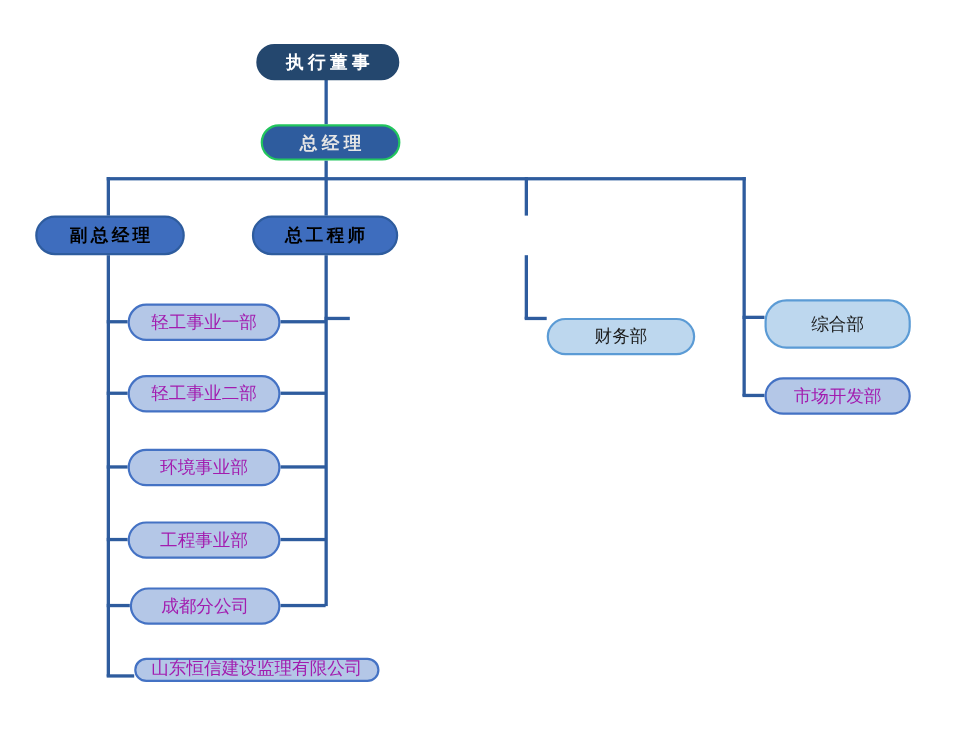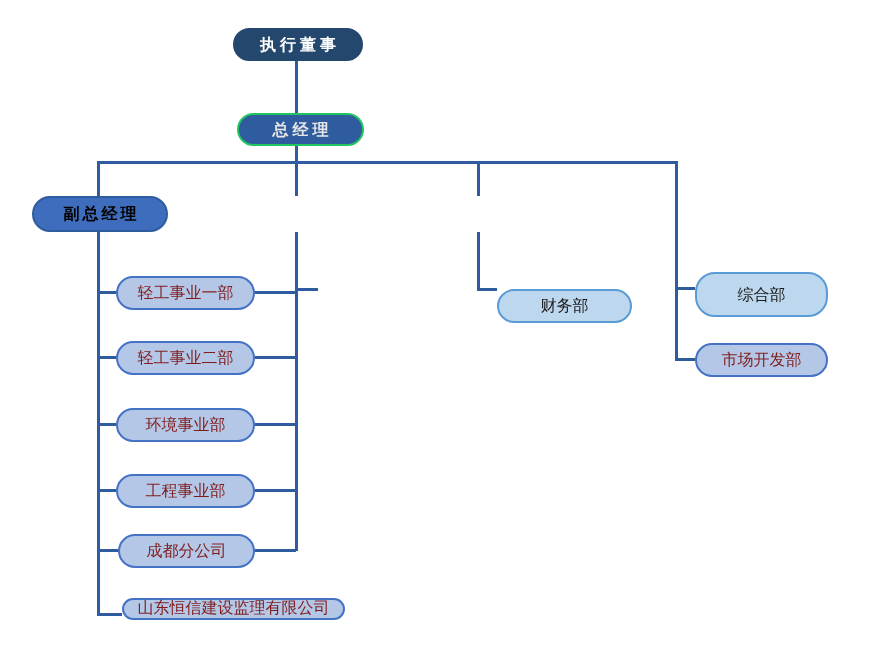--- a/index.html
+++ b/index.html
@@ -30,41 +30,42 @@
     white-space: nowrap;
     line-height: 1;
   }
   .pill.dark {
     background: #24476E;
     border: 2px solid #24476E;
     color: #ffffff;
     letter-spacing: 4px;
     padding-left: 4px;
     font-weight: bold;
+    margin-top: 12px;
   }
   .pill.medium {
     background: #2E5C9E;
     border: 2px solid #22c55e;
     color: #e5e5e5;
     letter-spacing: 4px;
     padding-left: 4px;
     font-weight: bold;
   }
   .pill.branch {
     background: #3E6DBE;
     border: 2px solid #2E5C9E;
     color: #000000;
     letter-spacing: 3px;
     padding-left: 3px;
     font-weight: bold;
   }
   .pill.lavender {
     background: #B4C7E7;
     border: 2px solid #4472C4;
-    color: #7f1d1d;
+    color: #a21caf;
   }
   .pill.sky {
     background: #BDD7EE;
     border: 2px solid #5B9BD5;
     color: #1a1a1a;
   }
 </style>
 </head>
 <body>
 
@@ -96,20 +97,21 @@
 
   <div class="line" style="left:295px; top:288px; width:23px; height:3px;"></div>
   <div class="line" style="left:477px; top:288px; width:20px; height:3px;"></div>
   <div class="line" style="left:675px; top:287px; width:20px; height:3px;"></div>
   <div class="line" style="left:675px; top:358px; width:20px; height:3px;"></div>
 
   <div class="pill dark" style="left:233px; top:28px;  width:130px; height:33px;">执行董事</div>
   <div class="pill medium" style="left:237px; top:113px; width:127px; height:33px;">总经理</div>
 
   <div class="pill branch" style="left:32px;  top:196px; width:136px; height:36px;">副总经理</div>
+  <div class="pill branch" style="left:229px; top:196px; width:133px; height:36px;">总工程师</div>
 
   <div class="pill lavender" style="left:116px; top:276px; width:139px; height:34px;">轻工事业一部</div>
   <div class="pill lavender" style="left:116px; top:341px; width:139px; height:34px;">轻工事业二部</div>
   <div class="pill lavender" style="left:116px; top:408px; width:139px; height:34px;">环境事业部</div>
   <div class="pill lavender" style="left:116px; top:474px; width:139px; height:34px;">工程事业部</div>
   <div class="pill lavender" style="left:118px; top:534px; width:137px; height:34px;">成都分公司</div>
   <div class="pill lavender" style="left:122px; top:598px; width:223px; height:22px;font-family:Liberation Mono, monospace;">山东恒信建设监理有限公司</div>
 
   <div class="pill sky" style="left:497px; top:273px; width:135px; height:34px;margin-top:16px;">财务部</div>
   <div class="pill sky" style="left:695px; top:272px; width:133px; height:45px;">综合部</div>

